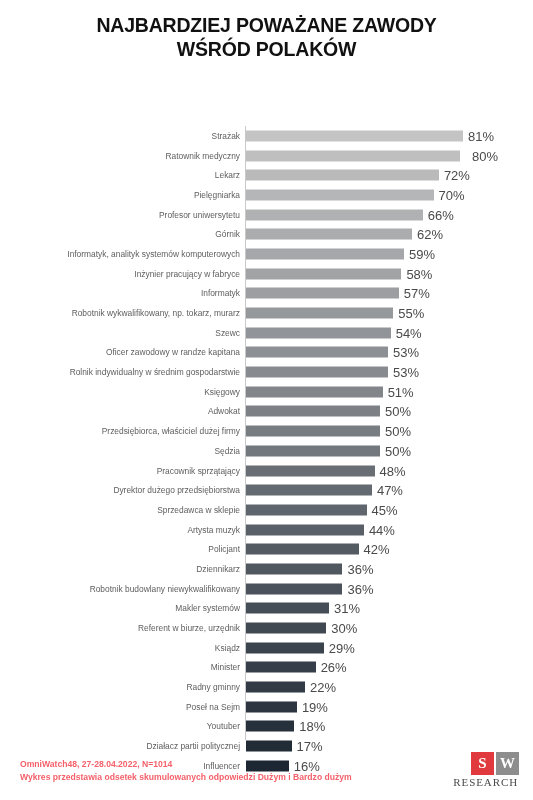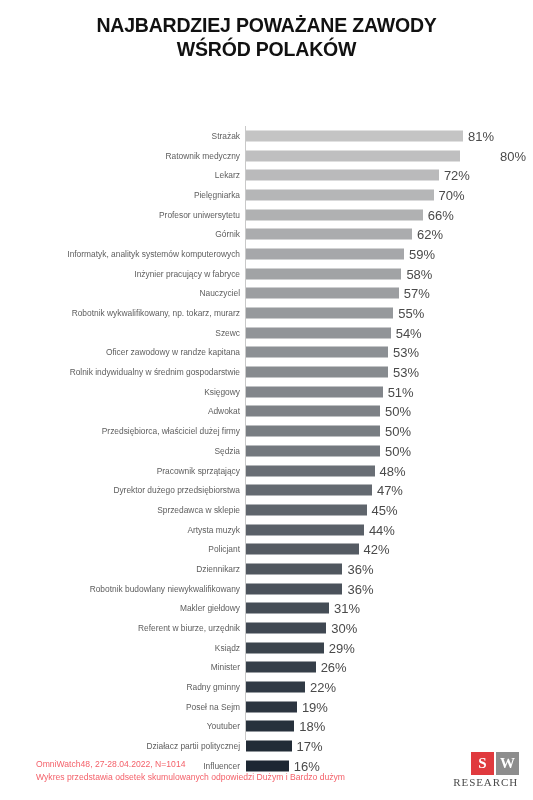--- a/index.html
+++ b/index.html
@@ -120,25 +120,26 @@
   
   .footer {
     position: absolute;
     left: 0;
     bottom: 0;
     width: 533px;
     height: 56px;
   }
   .footer-note {
     position: absolute;
-    left: 36px;
+    left: 20px;
     top: 14px;
     font-size: 8.6px;
     color: #f4616a;
     line-height: 1.55;
+    font-weight: bold;
   }
   .footer-note div { white-space: nowrap; }
 
   
   .logo {
     position: absolute;
     right: 14px;
     top: 8px;
     width: 74px;
   }
@@ -190,21 +191,21 @@
           <div class="bar-track">
             <div class="bar-fill" style="width: 217px; background: rgb(196, 196, 196);"></div>
           </div>
           <div class="bar-value" style="left: 468px;">81%</div>
         </div>
         <div class="bar-row">
           <div class="bar-label">Ratownik medyczny</div>
           <div class="bar-track">
             <div class="bar-fill" style="width: 214.321px; background: rgb(191, 191, 192);"></div>
           </div>
-          <div class="bar-value" style="left: 472px; margin-left: 28px;">80%</div>
+          <div class="bar-value" style="left: 472px;">80%</div>
         </div>
         <div class="bar-row">
           <div class="bar-label">Lekarz</div>
           <div class="bar-track">
             <div class="bar-fill" style="width: 192.889px; background: rgb(186, 186, 187);"></div>
           </div>
           <div class="bar-value" style="left: 443.889px;">72%</div>
         </div>
         <div class="bar-row">
           <div class="bar-label">Pielęgniarka</div>
@@ -235,21 +236,21 @@
           <div class="bar-value" style="left: 409.062px;">59%</div>
         </div>
         <div class="bar-row">
           <div class="bar-label">Inżynier pracujący w fabryce</div>
           <div class="bar-track">
             <div class="bar-fill" style="width: 155.383px; background: rgb(161, 163, 165);"></div>
           </div>
           <div class="bar-value" style="left: 406.383px;">58%</div>
         </div>
         <div class="bar-row">
-          <div class="bar-label">Nauczyciel</div>
+          <div class="bar-label">Informatyk</div>
           <div class="bar-track">
             <div class="bar-fill" style="width: 152.704px; background: rgb(156, 158, 161);"></div>
           </div>
           <div class="bar-value" style="left: 403.704px;">57%</div>
         </div>
         <div class="bar-row">
           <div class="bar-label">Robotnik wykwalifikowany, np. tokarz, murarz</div>
           <div class="bar-track">
             <div class="bar-fill" style="width: 147.346px; background: rgb(150, 153, 156);"></div>
           </div>
@@ -347,21 +348,21 @@
           <div class="bar-value" style="left: 347.444px;">36%</div>
         </div>
         <div class="bar-row">
           <div class="bar-label">Robotnik budowlany niewykwalifikowany</div>
           <div class="bar-track">
             <div class="bar-fill" style="width: 96.4444px; background: rgb(75, 82, 91);"></div>
           </div>
           <div class="bar-value" style="left: 347.444px;">36%</div>
         </div>
         <div class="bar-row">
-          <div class="bar-label">Makler giełdowy</div>
+          <div class="bar-label">Makler systemów</div>
           <div class="bar-track">
             <div class="bar-fill" style="width: 83.0494px; background: rgb(69, 77, 86);"></div>
           </div>
           <div class="bar-value" style="left: 334.049px;">31%</div>
         </div>
         <div class="bar-row">
           <div class="bar-label">Referent w biurze, urzędnik</div>
           <div class="bar-track">
             <div class="bar-fill" style="width: 80.3704px; background: rgb(64, 72, 82);"></div>
           </div>

